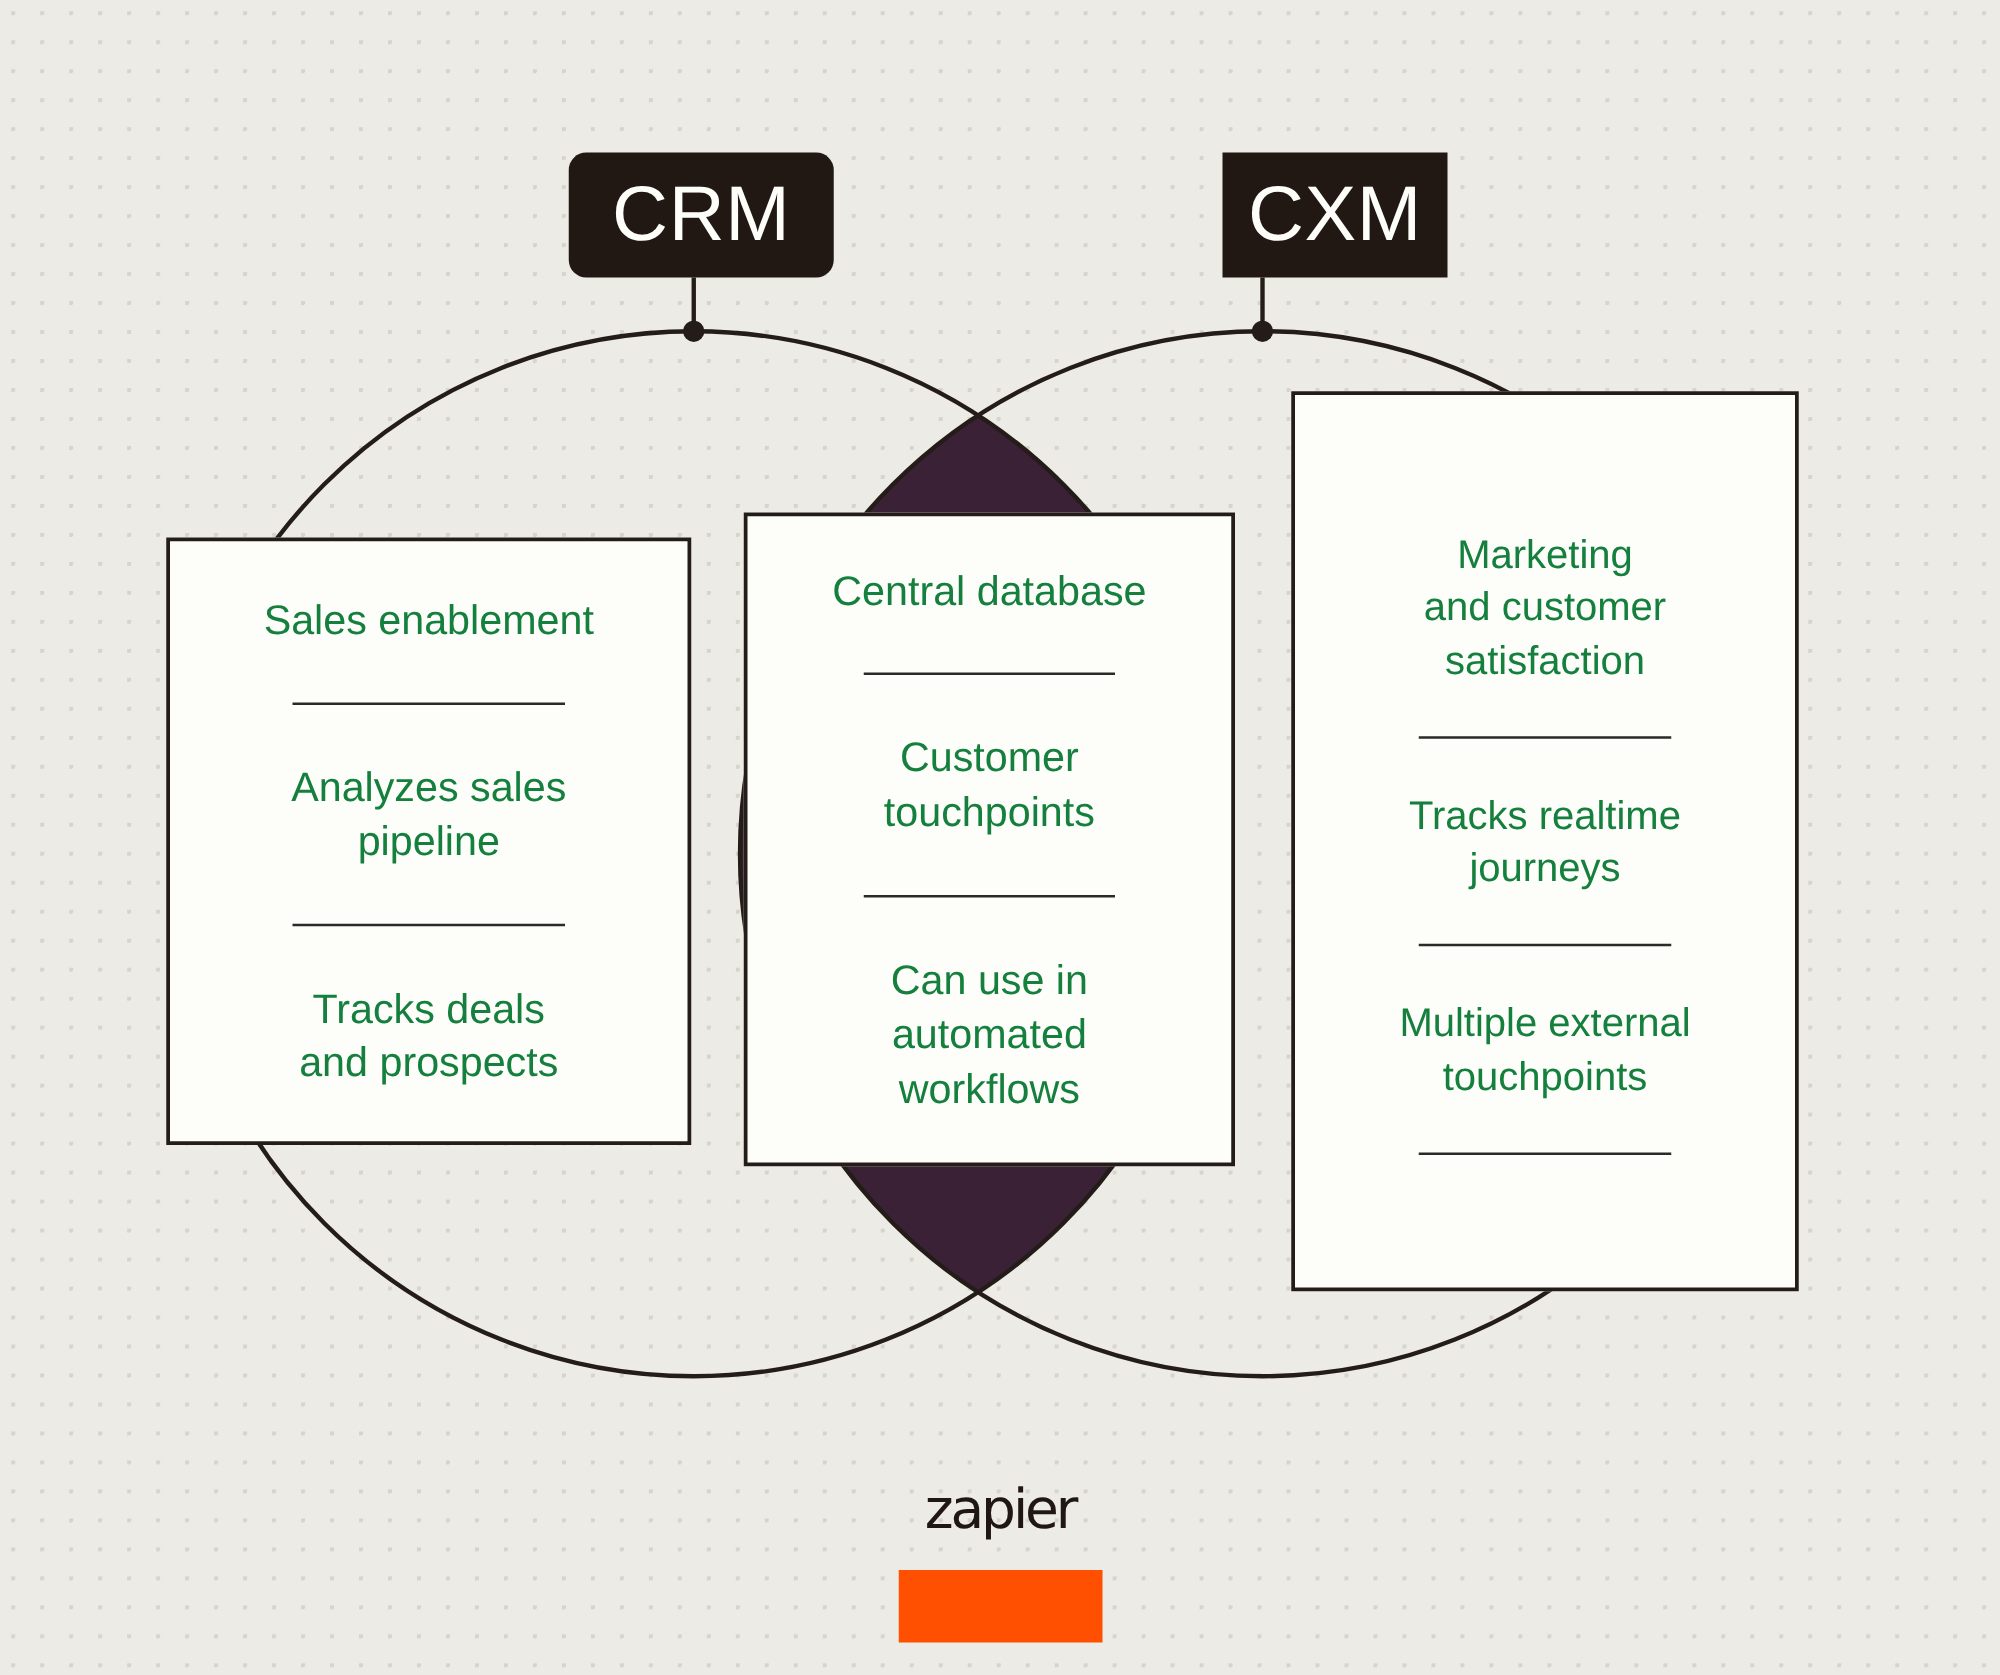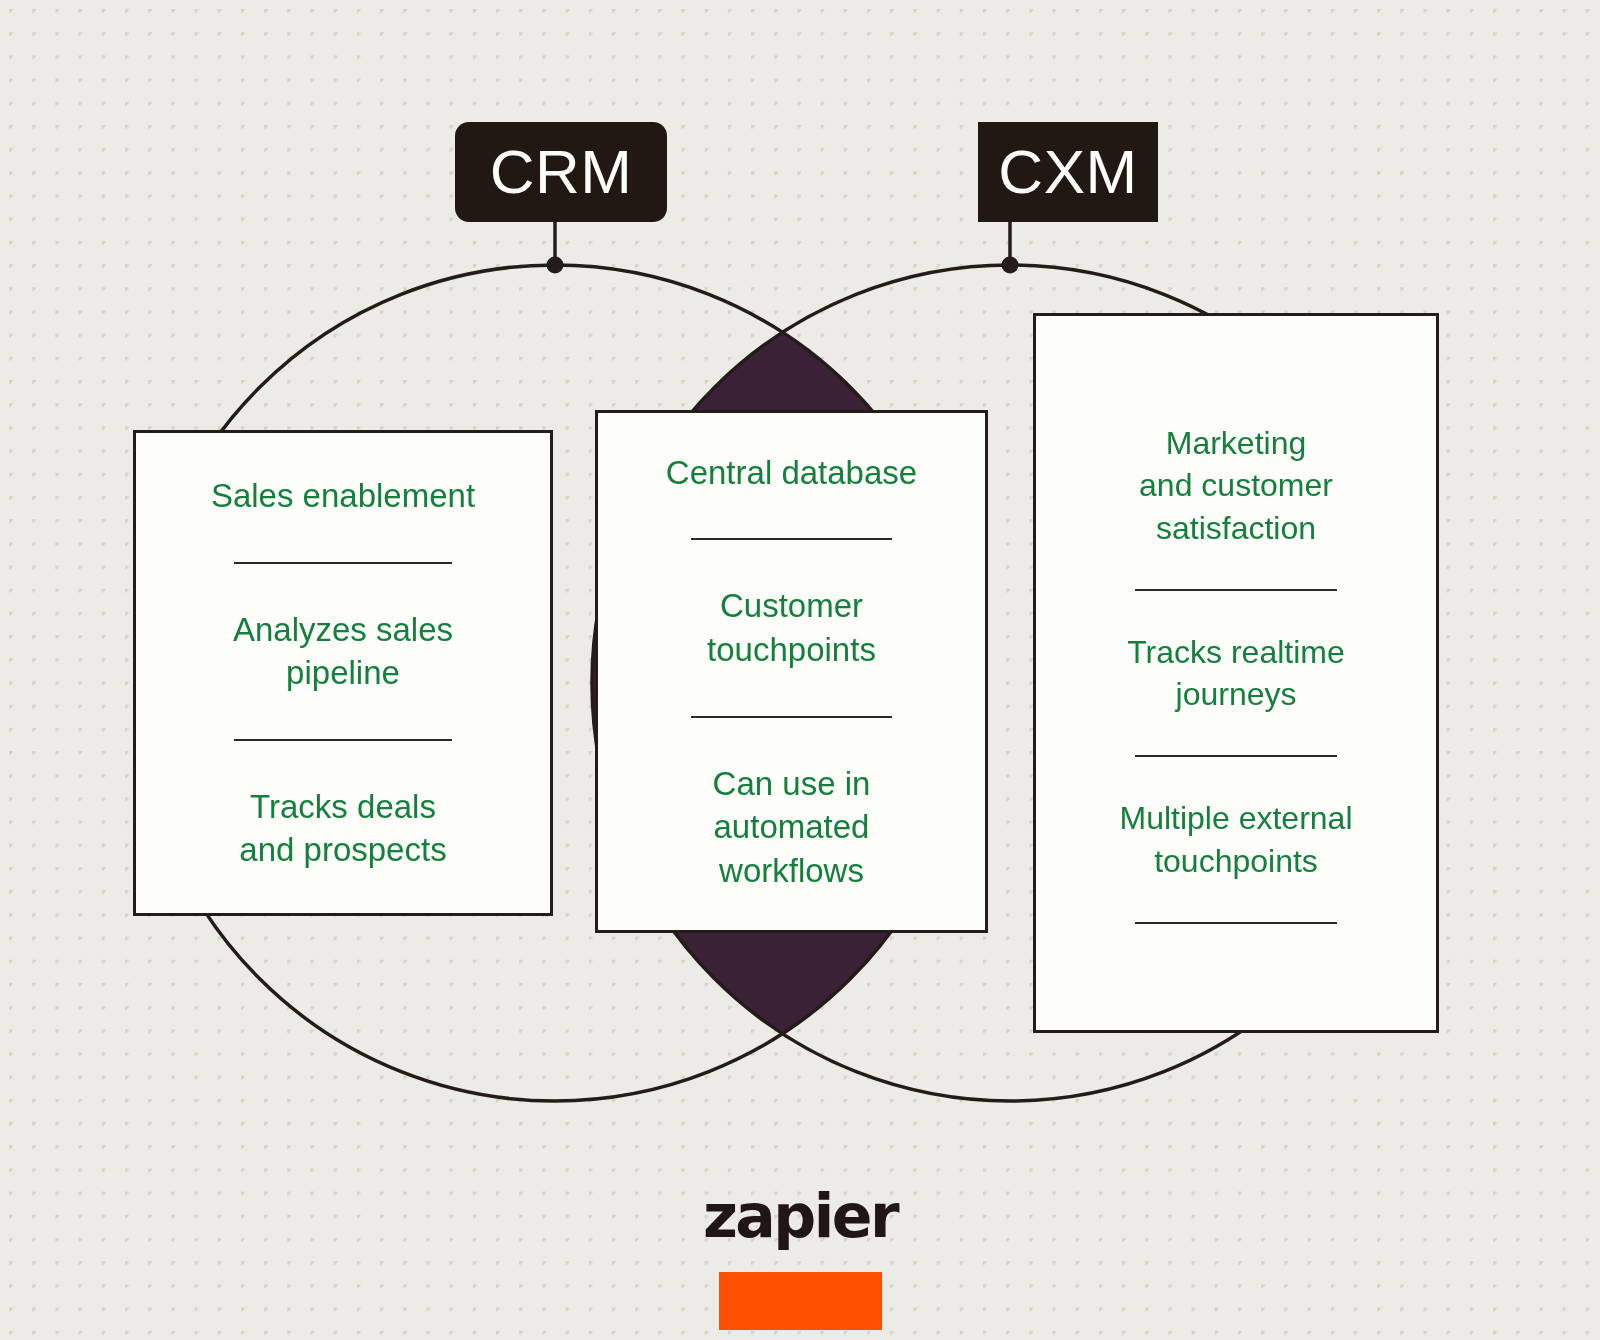--- a/index.html
+++ b/index.html
@@ -124,22 +124,22 @@
     position: absolute;
     left: 0;
     top: 1186px;
     width: 1600px;
     display: flex;
     flex-direction: column;
     align-items: center;
   }
   #brand-wordmark {
     font-family: "DejaVu Sans", sans-serif;
-    font-size: 60px;
-    font-weight: 700;
+    font-size: 44px;
+    font-weight: 400;
     color: #201715;
     letter-spacing: -2.5px;
     line-height: 1;
     text-align: center;
   }
   #brand-bar {
     margin-top: 26px;
     width: 163px;
     height: 58px;
     background: #ff4f00;

